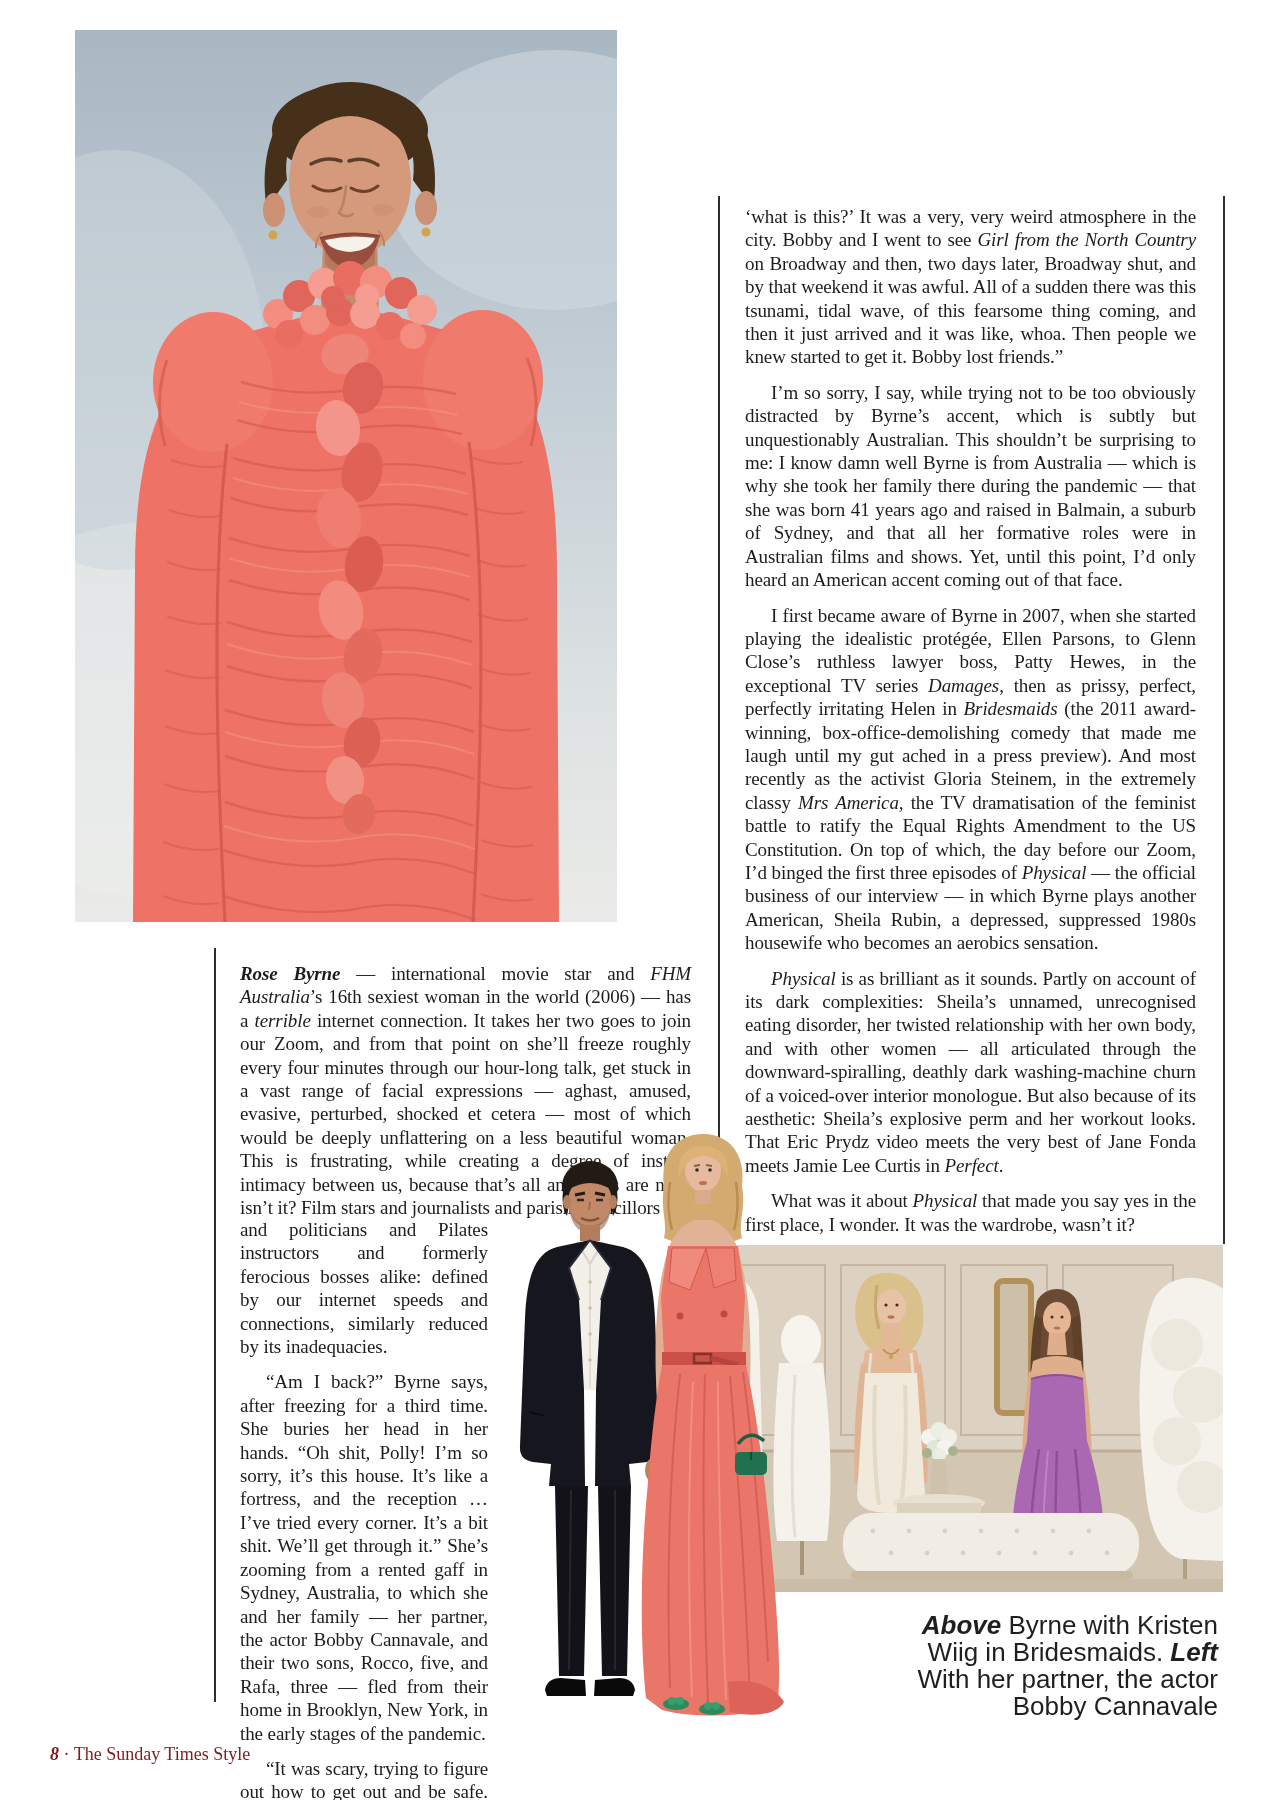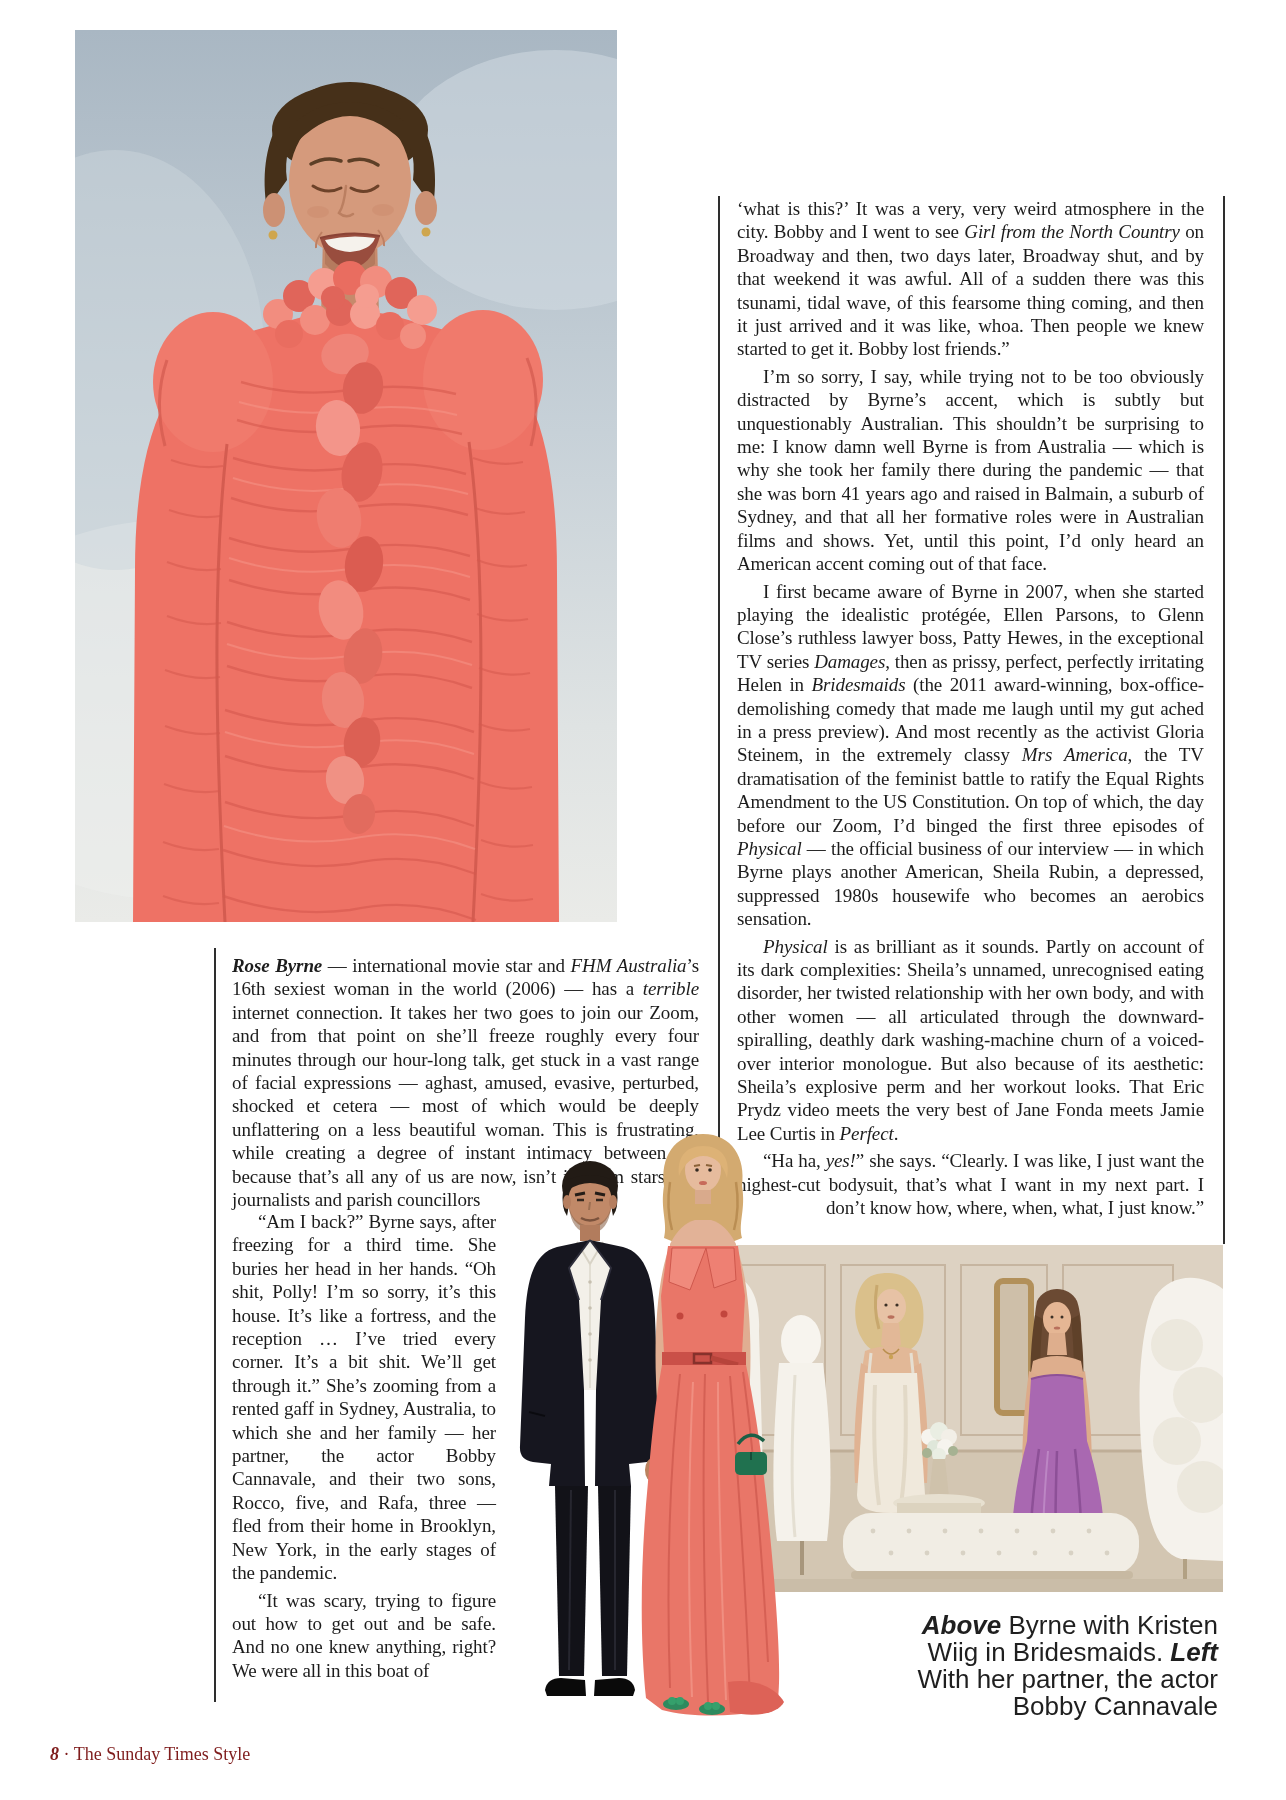--- a/index.html
+++ b/index.html
@@ -2,21 +2,21 @@
 <html lang="en-GB"><head>
 <meta charset="utf-8">
 <style>
   html,body{margin:0;padding:0;width:1286px;height:1800px;background:#ffffff;}
   .page{position:absolute;left:0;top:0;width:1286px;height:1800px;background:#ffffff;overflow:hidden;
         font-family:"Liberation Serif",serif;color:#1c1c1c;}
   .fig{position:absolute;display:block;}
   .vrule{position:absolute;width:1.5px;background:#2e2e2e;}
   .col{position:absolute;text-align:justify;font-size:19px;line-height:23.4px;
        hyphens:auto;-webkit-hyphens:auto;letter-spacing:-0.1px;}
-  .para{margin:4px;text-indent:26px;}
+  .para{margin:12px;text-indent:26px;}
   .para.noindent{text-indent:0;}
   .para.alast{text-align-last:right;}
   .it{font-style:italic;}
   .bd{font-weight:bold;font-style:italic;}
   .caption{position:absolute;font-family:"Liberation Sans",sans-serif;font-size:26px;
            line-height:27px;text-align:right;color:#1f1f1f;}
   .footer{position:absolute;font-family:"Liberation Serif",serif;font-size:18px;color:#7f1d1d;}
 </style>
 </head>
 <body>
@@ -143,29 +143,31 @@
 
   <div class="vrule" style="left:214px;top:948px;height:754px"></div>
   <div class="vrule" style="left:718px;top:196px;height:1048px"></div>
   <div class="vrule" style="left:1223px;top:196px;height:1048px"></div>
 
   <div class="col" style="left:228px;top:950px;width:475px">
       <p class="para noindent"><span class="bd">Rose Byrne</span><span> — international movie star and </span><span class="it">FHM Australia</span><span>’s 16th sexiest woman in the world (2006) — has a </span><span class="it">terrible</span><span> internet connection. It takes her two goes to join our Zoom, and from that point on she’ll freeze roughly every four minutes through our hour-long talk, get stuck in a vast range of facial expressions — aghast, amused, evasive, perturbed, shocked et cetera — most of which would be deeply unflattering on a less beautiful woman. This is frustrating, while creating a degree of instant intimacy between us, because that’s all any of us are now, isn’t it? Film stars and journalists and parish councillors</span></p>
     </div>
 
   <div class="col" style="left:228px;top:1206px;width:272px">
+      <p class="para noindent"><span>and politicians and Pilates instructors and formerly ferocious bosses alike: defined by our internet speeds and connections, similarly reduced by its inadequacies.</span></p>
       <p class="para"><span>“Am I back?” Byrne says, after freezing for a third time. She buries her head in her hands. “Oh shit, Polly! I’m so sorry, it’s this house. It’s like a fortress, and the reception … I’ve tried every corner. It’s a bit shit. We’ll get through it.” She’s zooming from a rented gaff in Sydney, Australia, to which she and her family — her partner, the actor Bobby Cannavale, and their two sons, Rocco, five, and Rafa, three — fled from their home in Brooklyn, New York, in the early stages of the pandemic.</span></p>
       <p class="para"><span>“It was scary, trying to figure out how to get out and be safe. And no one knew anything, right? We were all in this boat of</span></p>
     </div>
 
   <div class="col" style="left:733px;top:193px;width:475px">
       <p class="para noindent"><span>‘what is this?’ It was a very, very weird atmosphere in the city. Bobby and I went to see </span><span class="it">Girl from the North Country</span><span> on Broadway and then, two days later, Broadway shut, and by that weekend it was awful. All of a sudden there was this tsunami, tidal wave, of this fearsome thing coming, and then it just arrived and it was like, whoa. Then people we knew started to get it. Bobby lost friends.”</span></p>
       <p class="para"><span>I’m so sorry, I say, while trying not to be too obviously distracted by Byrne’s accent, which is subtly but unquestionably Australian. This shouldn’t be surprising to me: I know damn well Byrne is from Australia — which is why she took her family there during the pandemic — that she was born 41 years ago and raised in Balmain, a suburb of Sydney, and that all her formative roles were in Australian films and shows. Yet, until this point, I’d only heard an American accent coming out of that face.</span></p>
       <p class="para"><span>I first became aware of Byrne in 2007, when she started playing the idealistic protégée, Ellen Parsons, to Glenn Close’s ruthless lawyer boss, Patty Hewes, in the exceptional TV series </span><span class="it">Damages</span><span>, then as prissy, perfect, perfectly irritating Helen in </span><span class="it">Bridesmaids</span><span> (the 2011 award-winning, box-office-demolishing comedy that made me laugh until my gut ached in a press preview). And most recently as the activist Gloria Steinem, in the extremely classy </span><span class="it">Mrs America</span><span>, the TV dramatisation of the feminist battle to ratify the Equal Rights Amendment to the US Constitution. On top of which, the day before our Zoom, I’d binged the first three episodes of </span><span class="it">Physical</span><span> — the official business of our interview — in which Byrne plays another American, Sheila Rubin, a depressed, suppressed 1980s housewife who becomes an aerobics sensation.</span></p>
       <p class="para"><span class="it">Physical</span><span> is as brilliant as it sounds. Partly on account of its dark complexities: Sheila’s unnamed, unrecognised eating disorder, her twisted relationship with her own body, and with other women — all articulated through the downward-spiralling, deathly dark washing-machine churn of a voiced-over interior monologue. But also because of its aesthetic: Sheila’s explosive perm and her workout looks. That Eric Prydz video meets the very best of Jane Fonda meets Jamie Lee Curtis in </span><span class="it">Perfect</span><span>.</span></p>
+      <p class="para"><span>What was it about </span><span class="it">Physical</span><span> that made you say yes in the first place, I wonder. It was the wardrobe, wasn’t it?</span></p>
       <p class="para alast"><span>“Ha ha, </span><span class="it">yes!</span><span>” she says. “Clearly. I was like, I just want the highest-cut bodysuit, that’s what I want in my next part. I don’t know how, where, when, what, I just know.”</span></p>
     </div>
 
   <svg class="fig" style="left:715px;top:1245px" width="508" height="347" viewBox="0 0 508 347">
     <rect width="508" height="347" fill="#d9cdbc"></rect>
     <rect width="508" height="206" fill="#ddd2c2"></rect>
     <g stroke="#c6b5a0" stroke-width="2" fill="none">
       <rect x="18" y="20" width="92" height="170"></rect>
         <rect x="126" y="20" width="104" height="170"></rect>
       <rect x="246" y="20" width="86" height="170"></rect>

